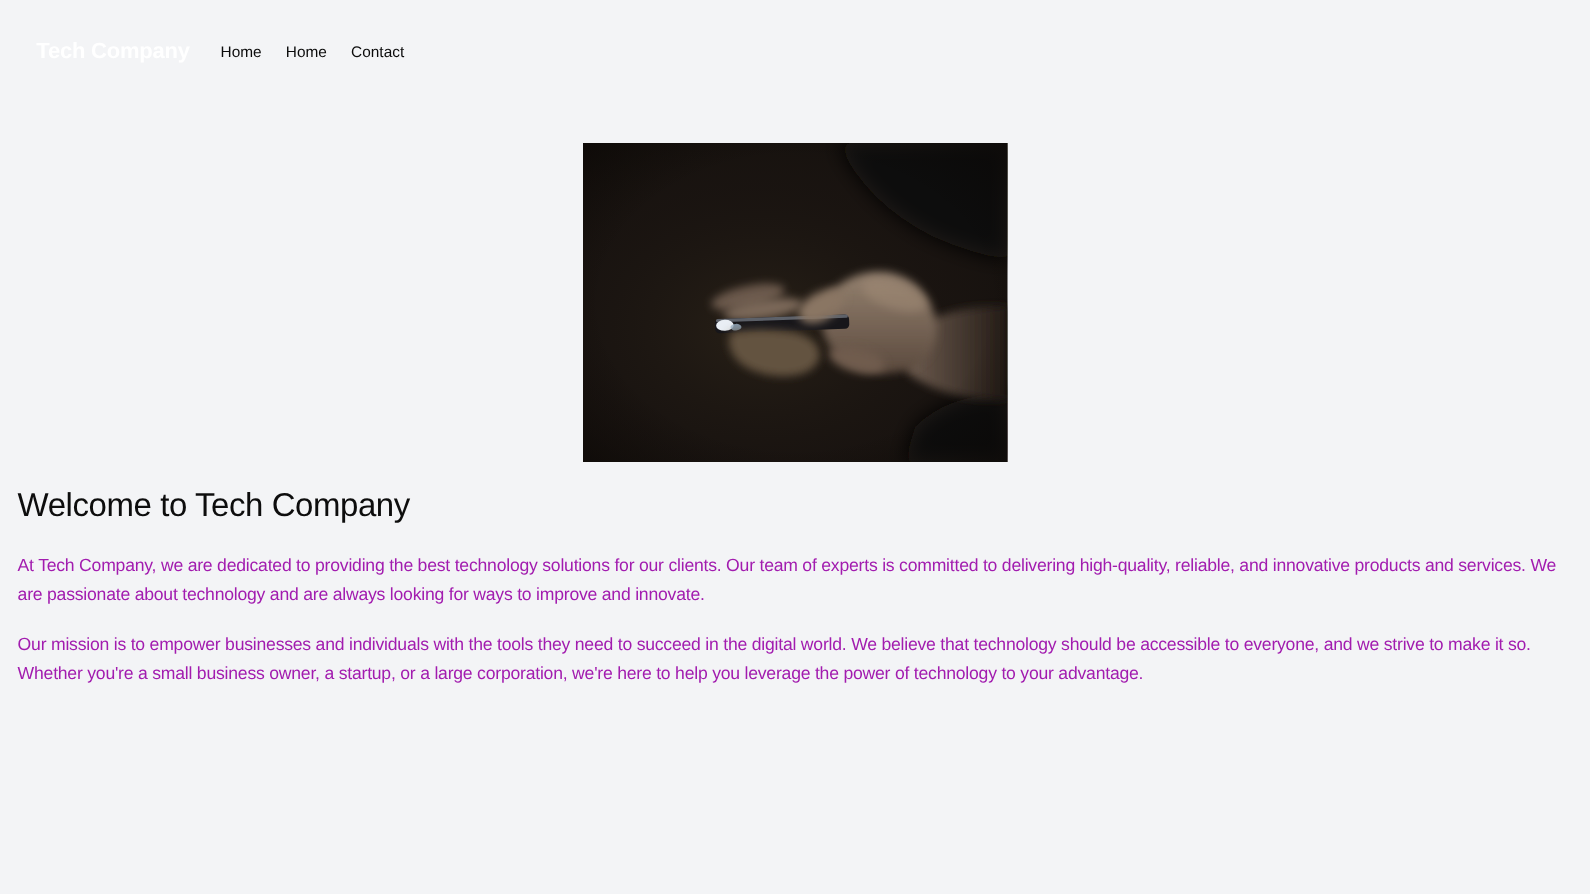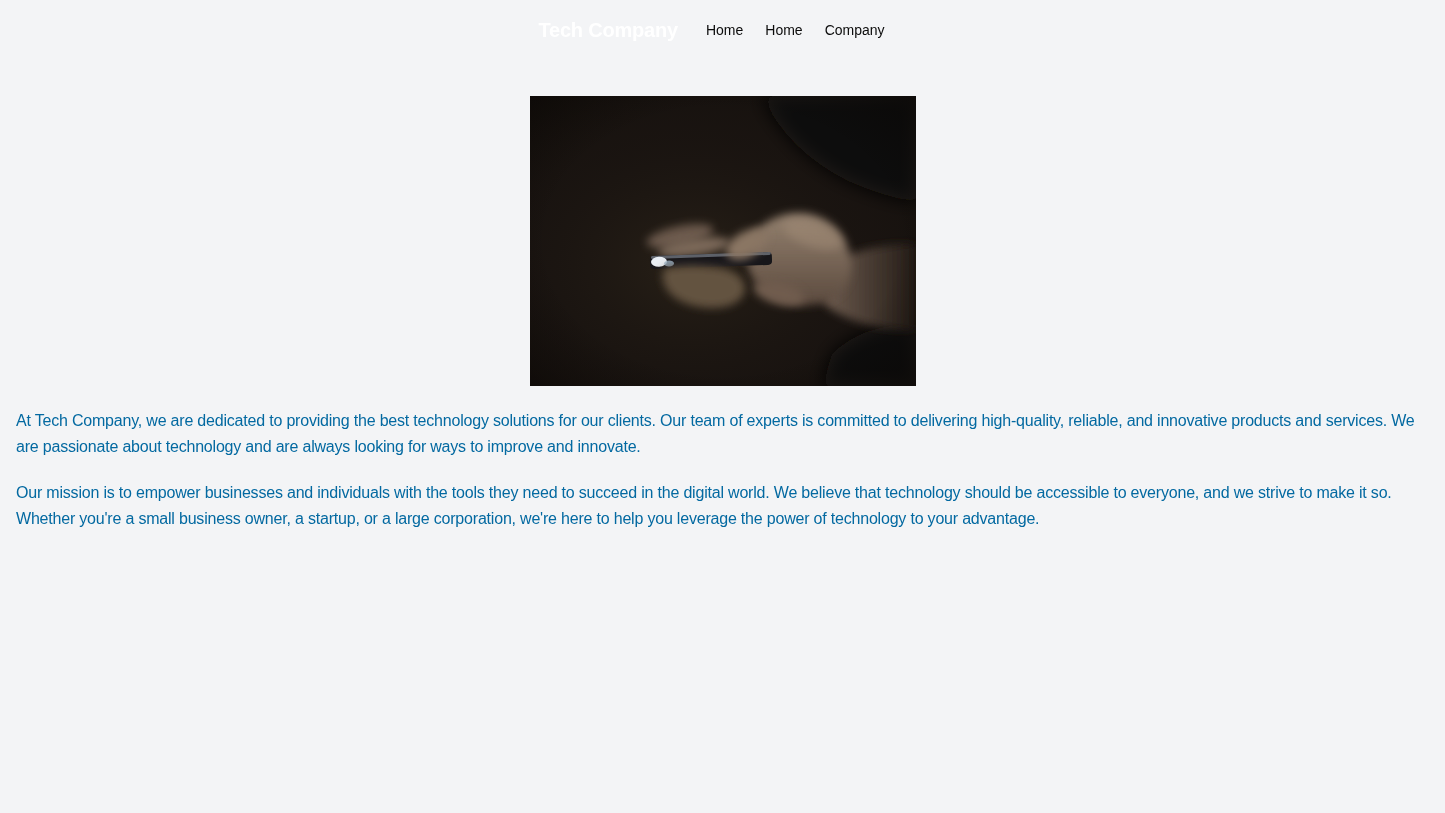--- a/index.html
+++ b/index.html
@@ -12,22 +12,21 @@
     overflow: hidden;
     background: #f3f4f6;
     color: #111111;
     font-family: "Liberation Sans", "DejaVu Sans", sans-serif;
     -webkit-font-smoothing: antialiased;
   }
   nav.topbar {
     display: flex;
     align-items: center;
     flex-wrap: wrap;
-    padding: 16px;
-    justify-content: center;
+    padding: 33px;
   }
   .brand {
     color: #ffffff;
     font-size: 20px;
     line-height: 28px;
     font-weight: 600;
     letter-spacing: -0.2px;
     margin-right: 28px;
     cursor: pointer;
   }
@@ -64,32 +63,32 @@
     font-weight: 400;
     letter-spacing: -0.4px;
     margin: 0 0 24px 0;
     color: #0d0d0d;
   }
   p.body-text {
     font-size: 16px;
     line-height: 26px;
     letter-spacing: -0.2px;
     margin: 0 0 20px 0;
-    color: #0369a1;
+    color: #a21caf;
   }
 </style>
 </head>
 <body>
 
 <nav class="topbar">
   <span class="brand">Tech Company</span>
   <div class="nav-links">
     <a href="#">Home</a>
     <a href="#">Home</a>
-    <a href="#">Company</a>
+    <a href="#">Contact</a>
   </div>
 </nav>
 
 <main class="content">
 
   <div class="hero-wrap">
     <svg viewBox="0 0 386 290" role="img">
       <defs>
         <radialGradient id="g-sheen" cx="42%" cy="58%" r="80%">
           <stop offset="0%" stop-color="#2a2218" stop-opacity="0.9"></stop>
@@ -138,18 +137,19 @@
         <ellipse cx="139" cy="166" rx="5" ry="3" fill="#9db4c8" opacity="0.8"></ellipse>
       </g>
 
       <path d="M135,172 Q160,167 192,172 Q216,178 215,195 Q210,212 180,212 Q150,210 138,195 Q129,182 135,172 Z" fill="#64523f" filter="url(#f-soft)"></path>
       <path d="M228,132 Q209,134 197,149 Q193,158 202,163 Q214,166 225,158 Q236,148 239,140 Z" fill="#8a7664" filter="url(#f-soft)"></path>
 
       <rect width="386" height="290" fill="url(#g-vig)"></rect>
     </svg>
   </div>
 
+  <h1 class="page-title">Welcome to Tech Company</h1>
 
   <p class="body-text">At Tech Company, we are dedicated to providing the best technology solutions for our clients. Our team of experts is committed to delivering high-quality, reliable, and innovative products and services. We are passionate about technology and are always looking for ways to improve and innovate.</p>
 
   <p class="body-text">Our mission is to empower businesses and individuals with the tools they need to succeed in the digital world. We believe that technology should be accessible to everyone, and we strive to make it so. Whether you're a small business owner, a startup, or a large corporation, we're here to help you leverage the power of technology to your advantage.</p>
 
 </main>
 
 </body></html>

